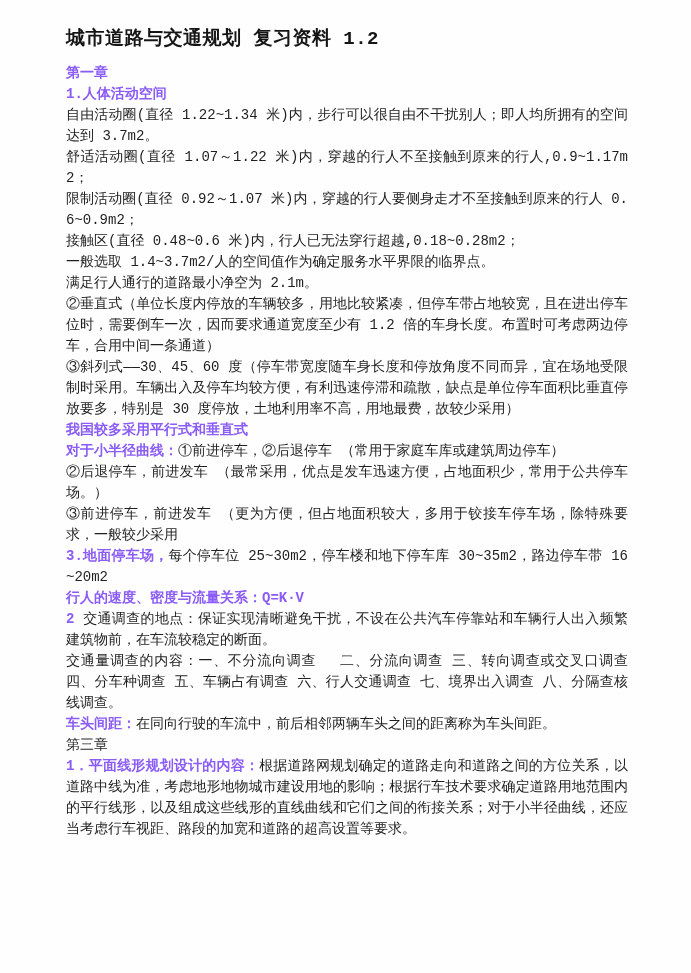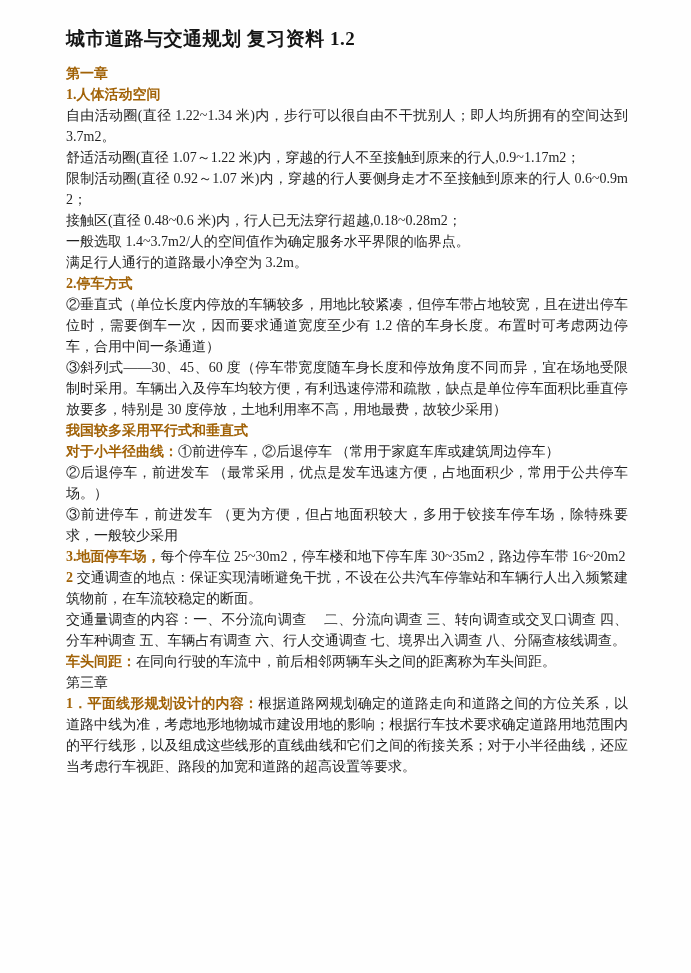--- a/index.html
+++ b/index.html
@@ -8,21 +8,21 @@
     width: 691px;
     height: 973px;
     background: #ffffff;
     overflow: hidden;
   }
   .page {
     position: relative;
     width: 691px;
     height: 973px;
     background: #fefefe;
-    font-family: Liberation Serif, serif;
+    font-family: Liberation Mono, monospace;
     color: #1f1f1f;
   }
   .content {
     position: absolute;
     left: 66px;
     top: 26px;
     width: 562px;
   }
   .doc-title {
     font-size: 19px;
@@ -33,45 +33,45 @@
     color: #151515;
   }
   .para {
     margin: 0;
     font-size: 14px;
     line-height: 21px;
     text-align: justify;
     text-justify: inter-ideograph;
     word-break: break-all;
   }
-  .para .b { font-weight: bold; color: #a16207; }
+  .para .b { font-weight: bold; color: #8b5cf6; }
 </style>
 </head>
 <body>
 
 <div class="page">
   <div class="content">
     <h1 class="doc-title">城市道路与交通规划 复习资料 1.2</h1>
     <div>
         <p class="para"><span class="b">第一章</span></p>
         <p class="para"><span class="b">1.人体活动空间</span></p>
         <p class="para"><span class="">自由活动圈(直径 1.22~1.34 米)内，步行可以很自由不干扰别人；即人均所拥有的空间达到 3.7m2。</span></p>
         <p class="para"><span class="">舒适活动圈(直径 1.07～1.22 米)内，穿越的行人不至接触到原来的行人,0.9~1.17m2；</span></p>
         <p class="para"><span class="">限制活动圈(直径 0.92～1.07 米)内，穿越的行人要侧身走才不至接触到原来的行人 0.6~0.9m2；</span></p>
         <p class="para"><span class="">接触区(直径 0.48~0.6 米)内，行人已无法穿行超越,0.18~0.28m2；</span></p>
         <p class="para"><span class="">一般选取 1.4~3.7m2/人的空间值作为确定服务水平界限的临界点。</span></p>
-        <p class="para"><span class="">满足行人通行的道路最小净空为 3.2m。</span></p>
-        <p class="para"><span class="b">2.停车方式</span></p>
+        <p class="para"><span class="">满足行人通行的道路最小净空为 2.1m。</span></p>
         <p class="para"><span class="">②垂直式（单位长度内停放的车辆较多，用地比较紧凑，但停车带占地较宽，且在进出停车位时，需要倒车一次，因而要求通道宽度至少有 1.2 倍的车身长度。布置时可考虑两边停车，合用中间一条通道）</span></p>
         <p class="para"><span class="">③斜列式——30、45、60 度（停车带宽度随车身长度和停放角度不同而异，宜在场地受限制时采用。车辆出入及停车均较方便，有利迅速停滞和疏散，缺点是单位停车面积比垂直停放要多，特别是 30 度停放，土地利用率不高，用地最费，故较少采用）</span></p>
         <p class="para"><span class="b">我国较多采用平行式和垂直式</span></p>
         <p class="para"><span class="b">对于小半径曲线：</span><span class="">①前进停车，②后退停车 （常用于家庭车库或建筑周边停车）</span></p>
         <p class="para"><span class="">②后退停车，前进发车 （最常采用，优点是发车迅速方便，占地面积少，常用于公共停车场。）</span></p>
         <p class="para"><span class="">③前进停车，前进发车 （更为方便，但占地面积较大，多用于铰接车停车场，除特殊要求，一般较少采用</span></p>
         <p class="para"><span class="b">3.地面停车场，</span><span class="">每个停车位 25~30m2，停车楼和地下停车库 30~35m2，路边停车带 16~20m2</span></p>
+        <p class="para"><span class="b">行人的速度、密度与流量关系：Q=K·V</span></p>
         <p class="para"><span class="b">2</span><span class=""> 交通调查的地点：保证实现清晰避免干扰，不设在公共汽车停靠站和车辆行人出入频繁建筑物前，在车流较稳定的断面。</span></p>
         <p class="para"><span class="">交通量调查的内容：一、不分流向调查　 二、分流向调查 三、转向调查或交叉口调查 四、分车种调查 五、车辆占有调查 六、行人交通调查 七、境界出入调查 八、分隔查核线调查。</span></p>
         <p class="para"><span class="b">车头间距：</span><span class="">在同向行驶的车流中，前后相邻两辆车头之间的距离称为车头间距。</span></p>
         <p class="para"><span class="">第三章</span></p>
         <p class="para"><span class="b">1．平面线形规划设计的内容：</span><span class="">根据道路网规划确定的道路走向和道路之间的方位关系，以道路中线为准，考虑地形地物城市建设用地的影响；根据行车技术要求确定道路用地范围内的平行线形，以及组成这些线形的直线曲线和它们之间的衔接关系；对于小半径曲线，还应当考虑行车视距、路段的加宽和道路的超高设置等要求。</span></p>
       </div>
   </div>
 </div>
 
 </body></html>

